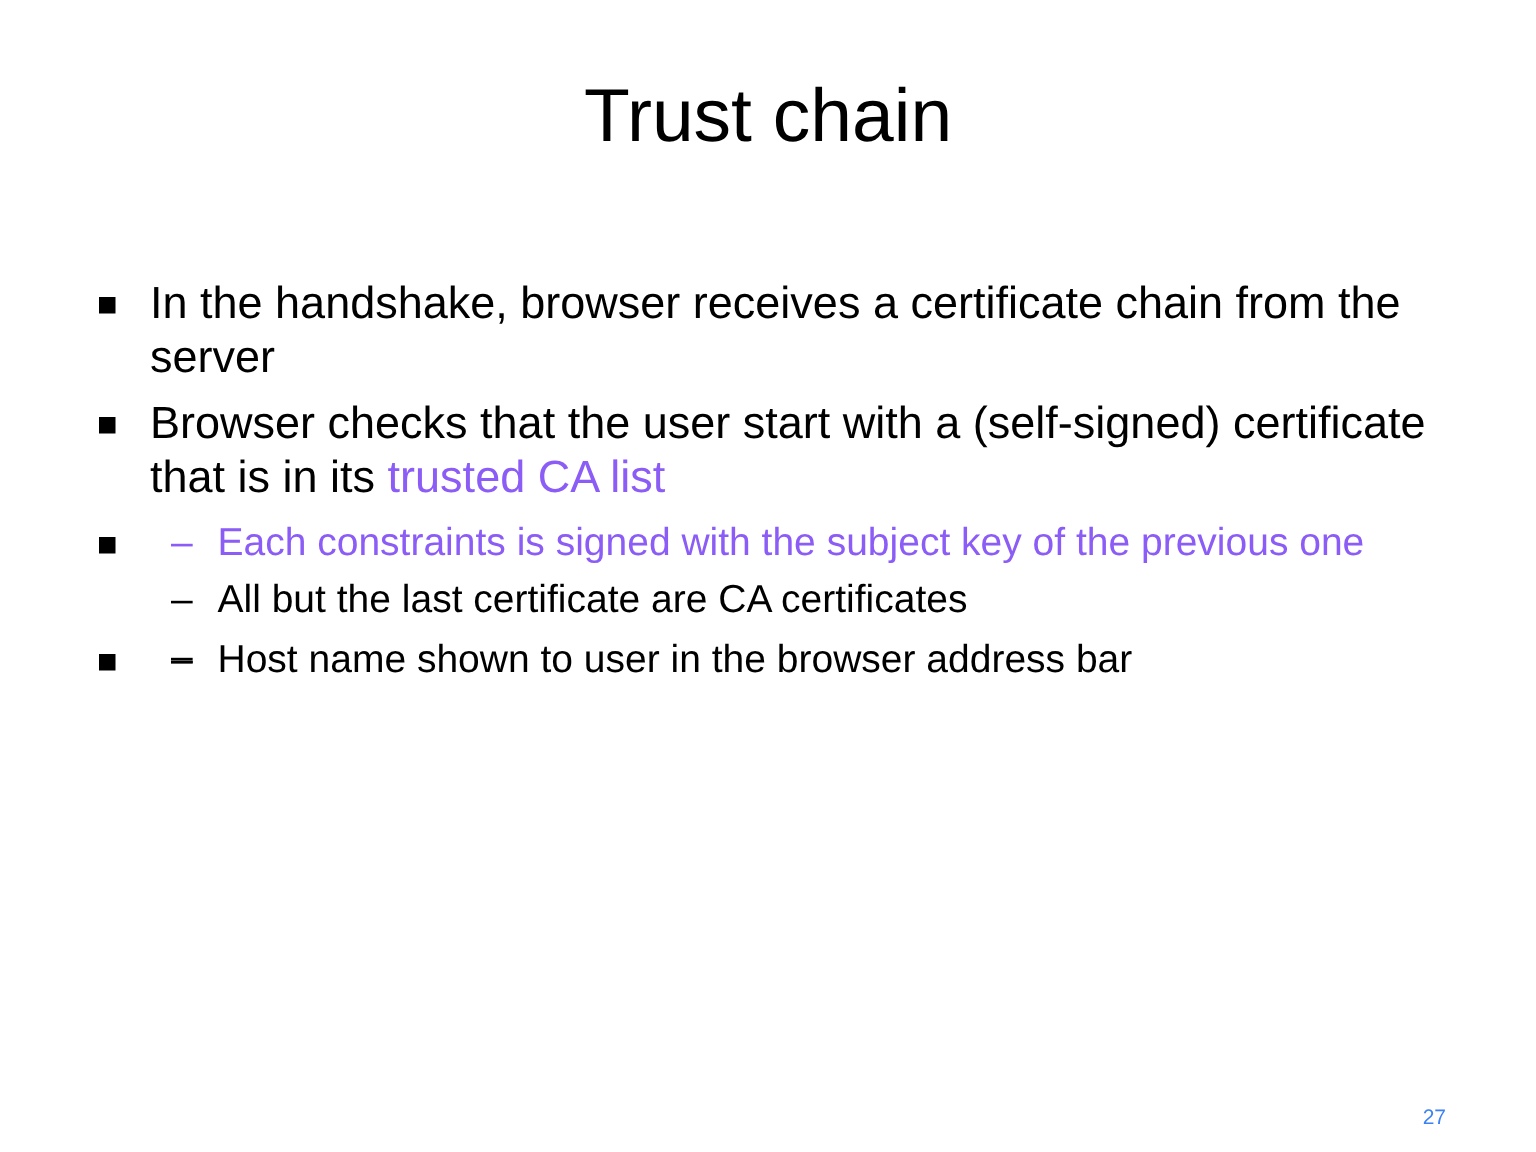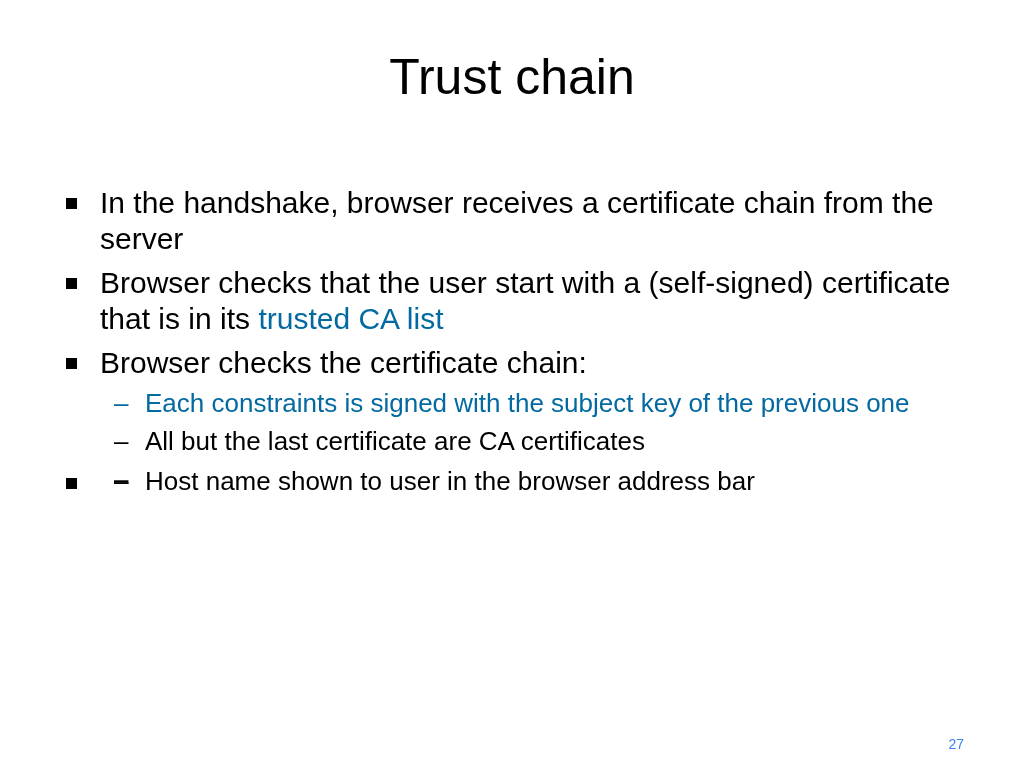--- a/index.html
+++ b/index.html
@@ -6,40 +6,39 @@
   body { width:1024px; height:768px; background:#ffffff; position:relative; overflow:hidden;
          font-family:"Liberation Sans", "DejaVu Sans", sans-serif; color:#000; }
   .title { position:absolute; top:42px; left:0; width:1024px; text-align:center;
            font-size:50px; line-height:70px; }
   .content { position:absolute; left:62px; top:139px; width:900px;margin-top:46px; }
   .l1 { position:relative; padding-left:38px; font-size:30px; line-height:36px; margin-top:8px; }
   .l1:first-child { margin-top:0; }
   .l1 .bullet { position:absolute; left:4px; top:13px; width:11px; height:11px; background:#000; }
   .l2 { position:relative; padding-left:83px; font-size:26px; line-height:32px; margin-top:6px; }
   .l2 .dash { position:absolute; left:52px; top:0; }
-  .green { color:#0369a1; }
+  .green { color:#8b5cf6; }
   .pagenum { position:absolute; right:60px; top:736px; font-size:14px; color:#3b82f6; }
 </style>
 </head>
 <body>
 
 <div class="title">Trust chain</div>
 
 <div class="content">
   <div class="l1">
     <span class="bullet"></span>
     <span>In the handshake, browser receives a certificate chain from the server</span>
   </div>
   <div class="l1">
     <span class="bullet"></span>
     <span>Browser checks that the user start with a (self-signed) certificate that is in its </span><span class="green">trusted CA list</span>
   </div>
   <div class="l1">
     <span class="bullet"></span>
-    <span>Browser checks the certificate chain:</span>
   </div>
   <div class="l2 green">
     <span class="dash">–</span>
     <span>Each constraints is signed with the subject key of the previous one</span>
   </div>
   <div class="l2">
     <span class="dash">–</span>
     <span>All but the last certificate are CA certificates</span>
   </div>
   <div class="l2">

